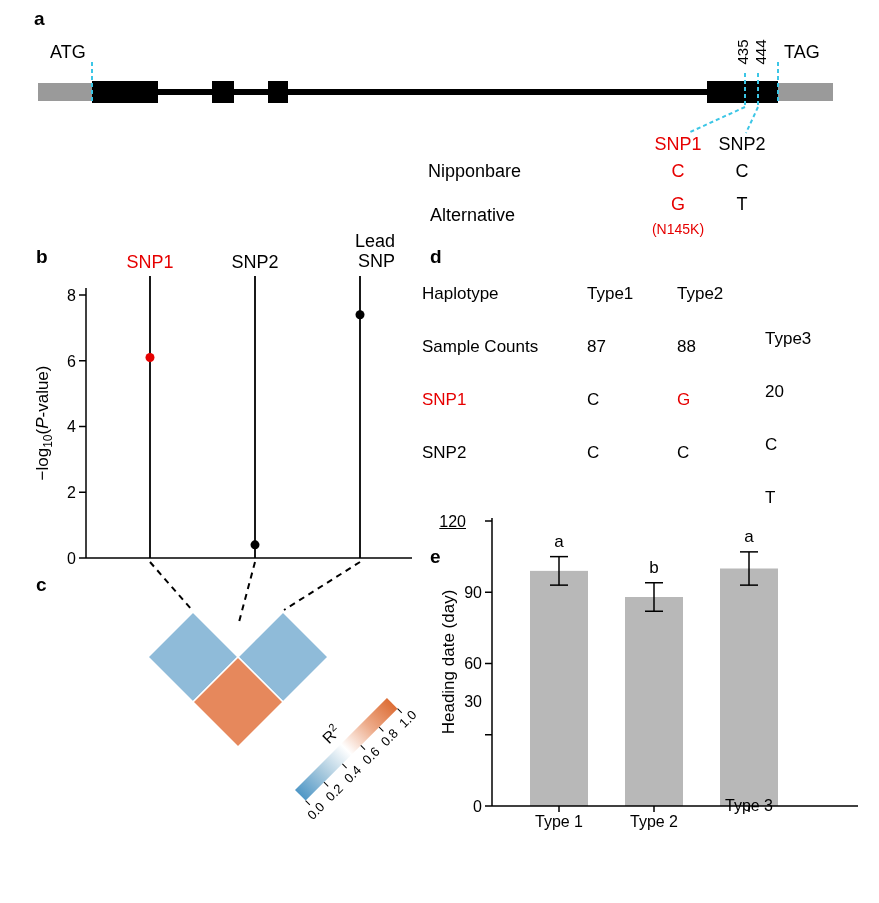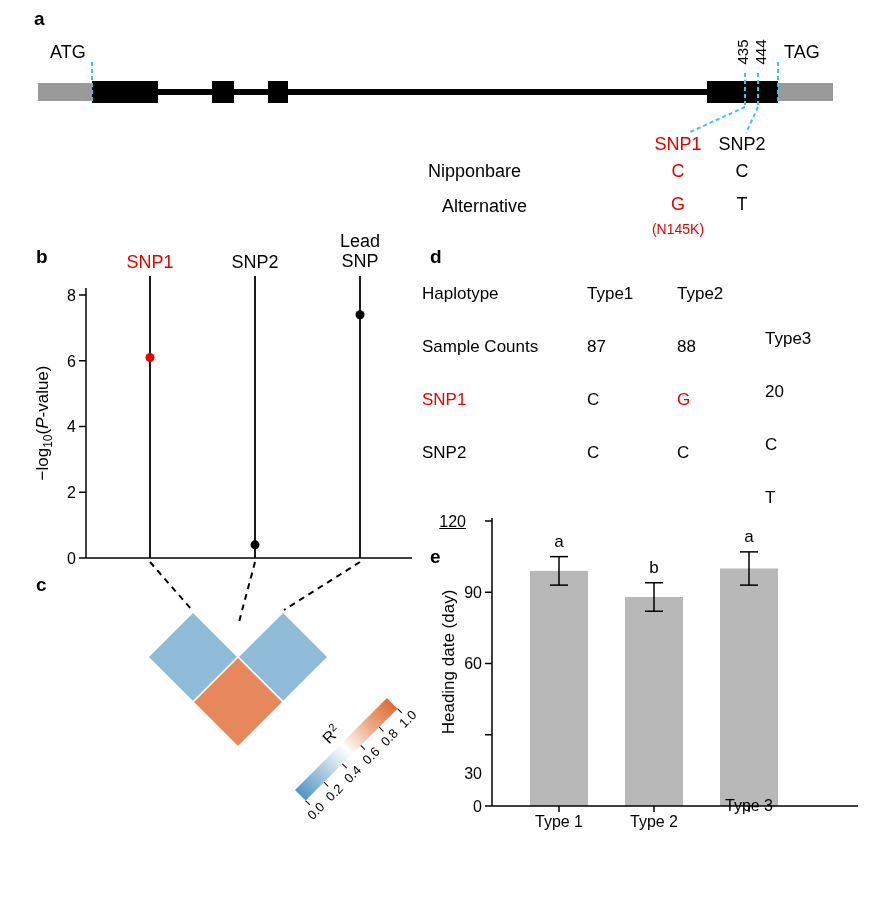--- a/index.html
+++ b/index.html
@@ -18,21 +18,21 @@
   .it { font-style:italic; }
   .cell { position:absolute; height:22px; line-height:22px; font-size:17px; z-index:2; }
   .col0 { left:422px; width:150px; }
   .col1 { left:587px; width:70px; }
   .col2 { left:677px; width:70px; }
   .col3 { left:765px; width:70px;margin-top:45px; }
   .row0 { top:283px; }
   .row1 { top:336px; }
   .row2 { top:389px; }
   .row3 { top:442px; }
-  .lead2 span { display:block; }
+  .lead2 span { display:block;text-align:right; }
 </style>
 </head>
 <body>
 
 <div class="figure">
 
   <svg class="gfx" width="879" height="903" viewBox="0 0 879 903">
     <defs>
       <linearGradient id="ldgrad" x1="0" y1="0" x2="1" y2="0">
         <stop offset="0" stop-color="#4f97c6"></stop>
@@ -159,21 +159,21 @@
   <div class="panel-label" style="left:36px; top:246px;">b</div>
   <div class="panel-label" style="left:36px; top:574px;">c</div>
   <div class="panel-label" style="left:430px; top:246px;">d</div>
   <div class="panel-label" style="left:430px; top:546px;">e</div>
 
   <div class="lbl" style="left:50px; top:42px;">ATG</div>
   <div class="lbl" style="left:784px; top:42px;">TAG</div>
   <div class="lbl center red" style="left:650px; top:134px; width:56px;">SNP1</div>
   <div class="lbl center" style="left:714px; top:134px; width:56px;">SNP2</div>
   <div class="lbl" style="left:428px; top:161px;">Nipponbare</div>
-  <div class="lbl" style="left:430px; top:196px;margin-left:12px;">Alternative</div>
+  <div class="lbl" style="left:430px; top:205px;">Alternative</div>
   <div class="lbl center red" style="left:664px; top:161px; width:28px;">C</div>
   <div class="lbl center" style="left:728px; top:161px; width:28px;">C</div>
   <div class="lbl center red" style="left:664px; top:194px; width:28px;">G</div>
   <div class="lbl center" style="left:728px; top:194px; width:28px;">T</div>
   <div class="lbl center red" style="left:636px; top:219px; width:84px; font-size:14px;">(N145K)</div>
 
   <div class="lbl center red" style="left:122px; top:252px; width:56px;">SNP1</div>
   <div class="lbl center" style="left:227px; top:252px; width:56px;">SNP2</div>
   <div class="lbl center lead2" style="left:325px; top:231px; width:70px;">
     <span>Lead</span>
@@ -202,19 +202,19 @@
   <div class="cell row2 col3">C</div>
   <div class="cell row3 col0">SNP2</div>
   <div class="cell row3 col1">C</div>
   <div class="cell row3 col2">C</div>
   <div class="cell row3 col3">T</div>
 
   <div class="rot" style="left:449px; top:662px; font-size:17px;">Heading date (day)</div>
   <div class="lbl sm right" style="left:436px; top:512px; width:30px;text-decoration:underline;">120</div>
   <div class="lbl sm right" style="left:452px; top:583px; width:30px;">90</div>
   <div class="lbl sm right" style="left:452px; top:654px; width:30px;">60</div>
-  <div class="lbl sm right" style="left:452px; top:764px; width:30px;text-align:right;">30</div>
+  <div class="lbl sm right" style="left:452px; top:692px; width:30px;text-align:right;">30</div>
   <div class="lbl sm right" style="left:452px; top:797px; width:30px;">0</div>
   <div class="lbl sm center" style="left:524px; top:812px; width:70px;">Type 1</div>
   <div class="lbl sm center" style="left:619px; top:812px; width:70px;">Type 2</div>
   <div class="lbl sm center" style="left:714px; top:796px; width:70px;">Type 3</div>
 
 </div>
 
 </body></html>

